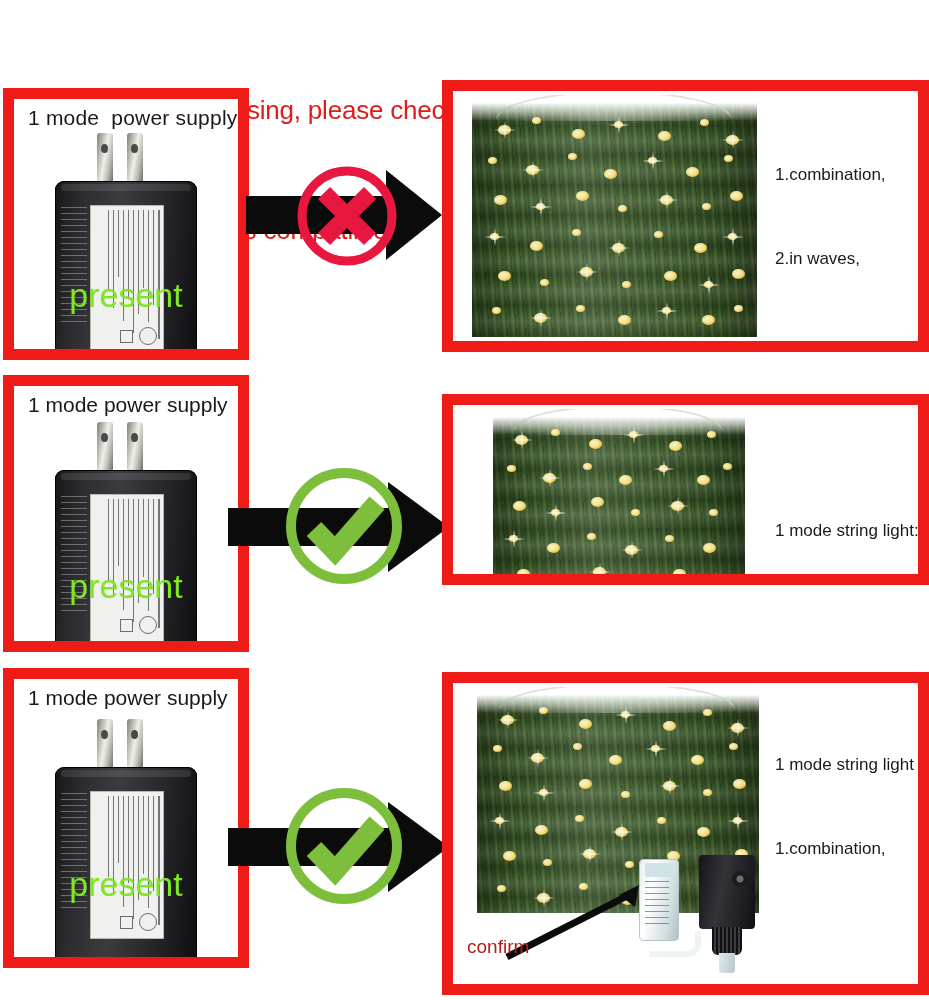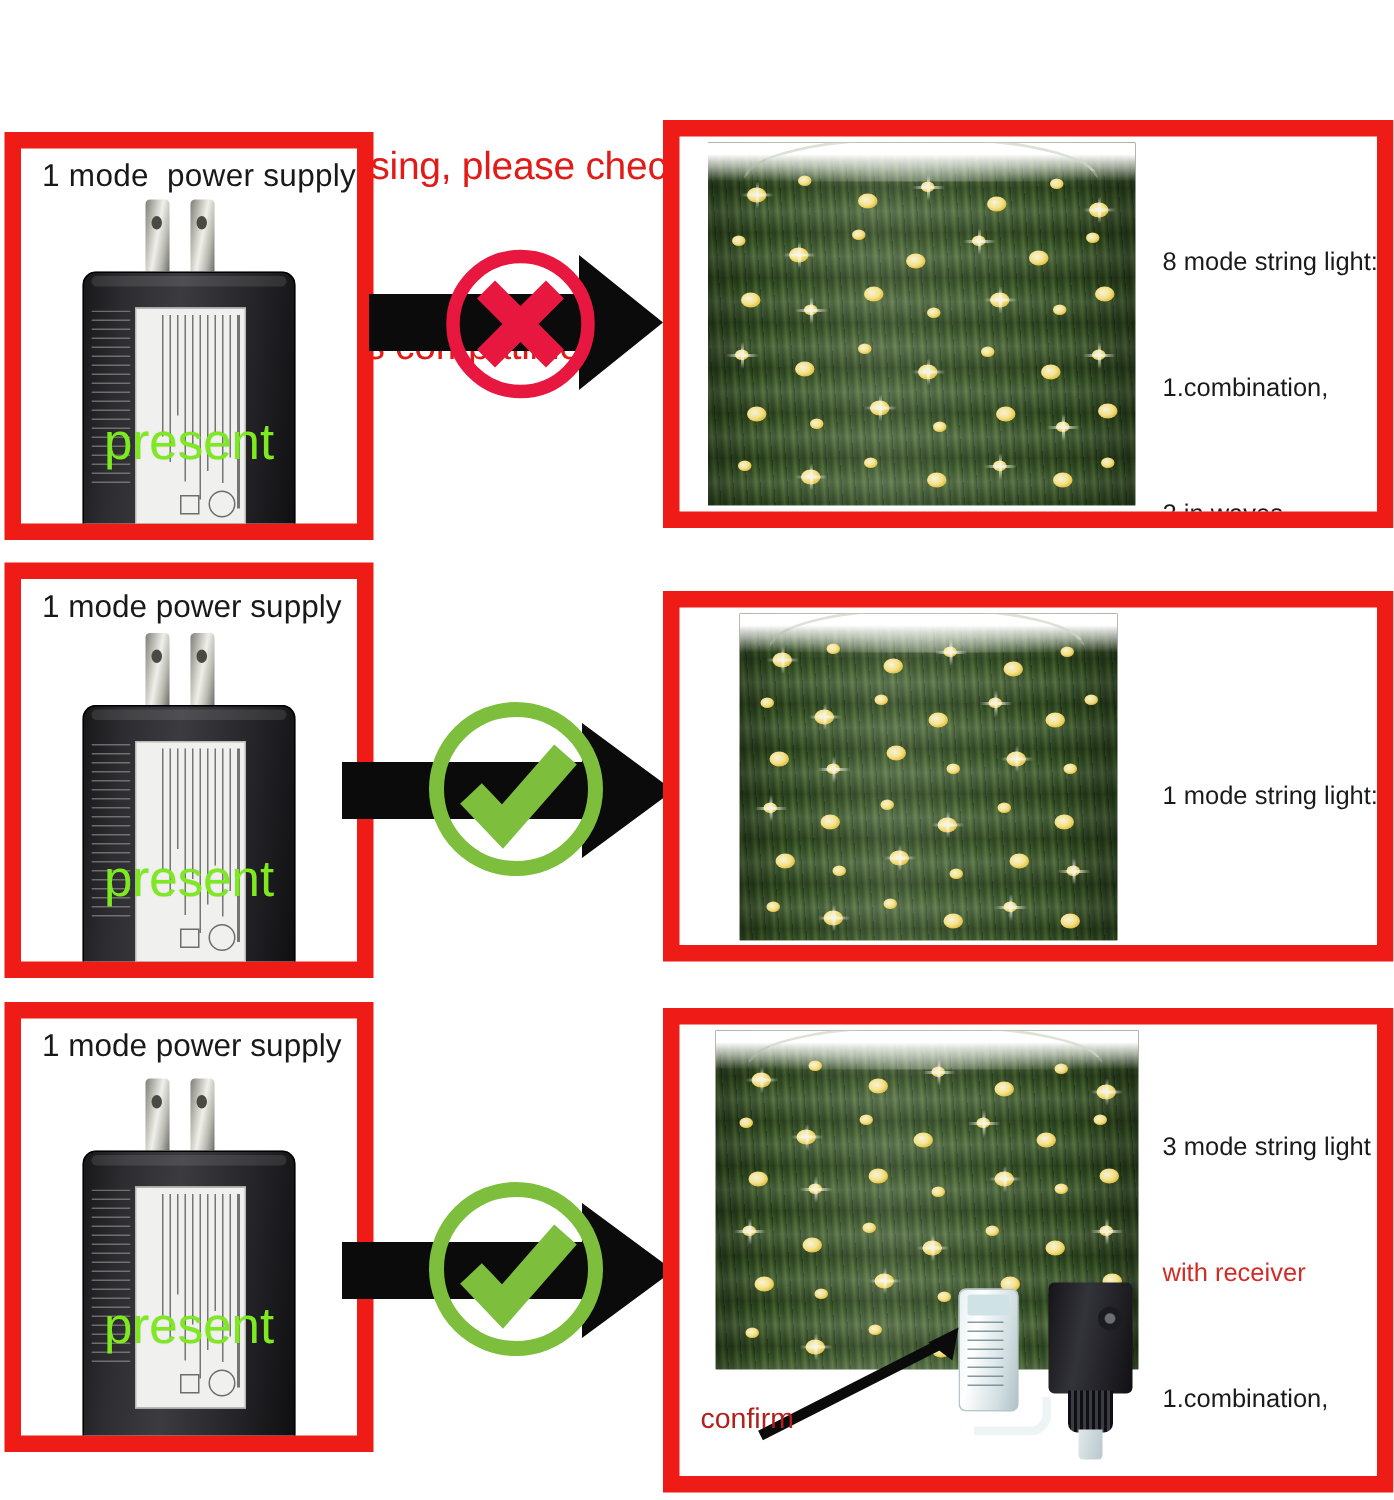--- a/index.html
+++ b/index.html
@@ -473,21 +473,20 @@
           <div class="led big spark" style="left:62px;  top:218px;"></div>
           <div class="led" style="left:104px; top:210px;"></div>
           <div class="led big" style="left:146px; top:220px;"></div>
           <div class="led spark" style="left:190px; top:212px;"></div>
           <div class="led big" style="left:230px; top:220px;"></div>
           <div class="led" style="left:262px; top:210px;"></div>
         </div>
       </div>
 
       <div class="modes" style="left:322px; top:14px;">
-        <div>8 mode string light:</div>
         <div>1.combination,</div>
         <div>2.in waves,</div>
         
         
         
         
         
         
       </div>
     </div>
@@ -555,21 +554,21 @@
       <path d="M0 38 L160 38 L160 12 L221 57 L160 102 L160 76 L0 76 Z" fill="#0b0b0b"></path>
     </svg>
   </div>
   <div class="arrowwrap" style="left:281px; top:463px;">
     <svg width="126" height="126" viewBox="0 0 126 126">
       <circle cx="63" cy="63" r="53" fill="none" stroke="#7dbe3c" stroke-width="10"></circle>
       <path d="M33 66 L54 88 L96 40" fill="none" stroke="#7dbe3c" stroke-width="20" stroke-linecap="butt" stroke-linejoin="miter"></path>
     </svg>
   </div>
 
-  <div class="rbox" style="left:442px; top:394px; width:487px; height:247px;">
+  <div class="rbox" style="left:442px; top:394px; width:487px; height:191px;">
     <div class="inner">
       <div class="coil" style="left:40px; top:4px; width:252px; height:218px;">
         <div class="cyl"></div>
         <div class="coil-top"></div>
         <div class="wire-arc" style="left:20px; top:-4px; width:210px; height:26px;"></div>
         <div class="leds">
           <div class="led big spark" style="left:22px;  top:26px;"></div>
           <div class="led" style="left:58px;  top:20px;"></div>
           <div class="led big" style="left:96px;  top:30px;"></div>
           <div class="led spark" style="left:136px; top:22px;"></div>
@@ -731,22 +730,21 @@
           <div class="led big spark" style="left:60px;  top:206px;"></div>
           <div class="led" style="left:102px; top:196px;"></div>
           <div class="led big" style="left:144px; top:208px;"></div>
           <div class="led spark" style="left:186px; top:198px;"></div>
           <div class="led big" style="left:226px; top:208px;"></div>
           <div class="led" style="left:258px; top:196px;"></div>
         </div>
       </div>
 
       <div class="modes" style="left:322px; top:12px;">
-        <div>3 mode string light</div>
-        <div class="hl">with receiver</div>
+        <div>1 mode string light</div>
         <div>1.combination,</div>
         
         
         
         
         
         
         
       </div>
 

